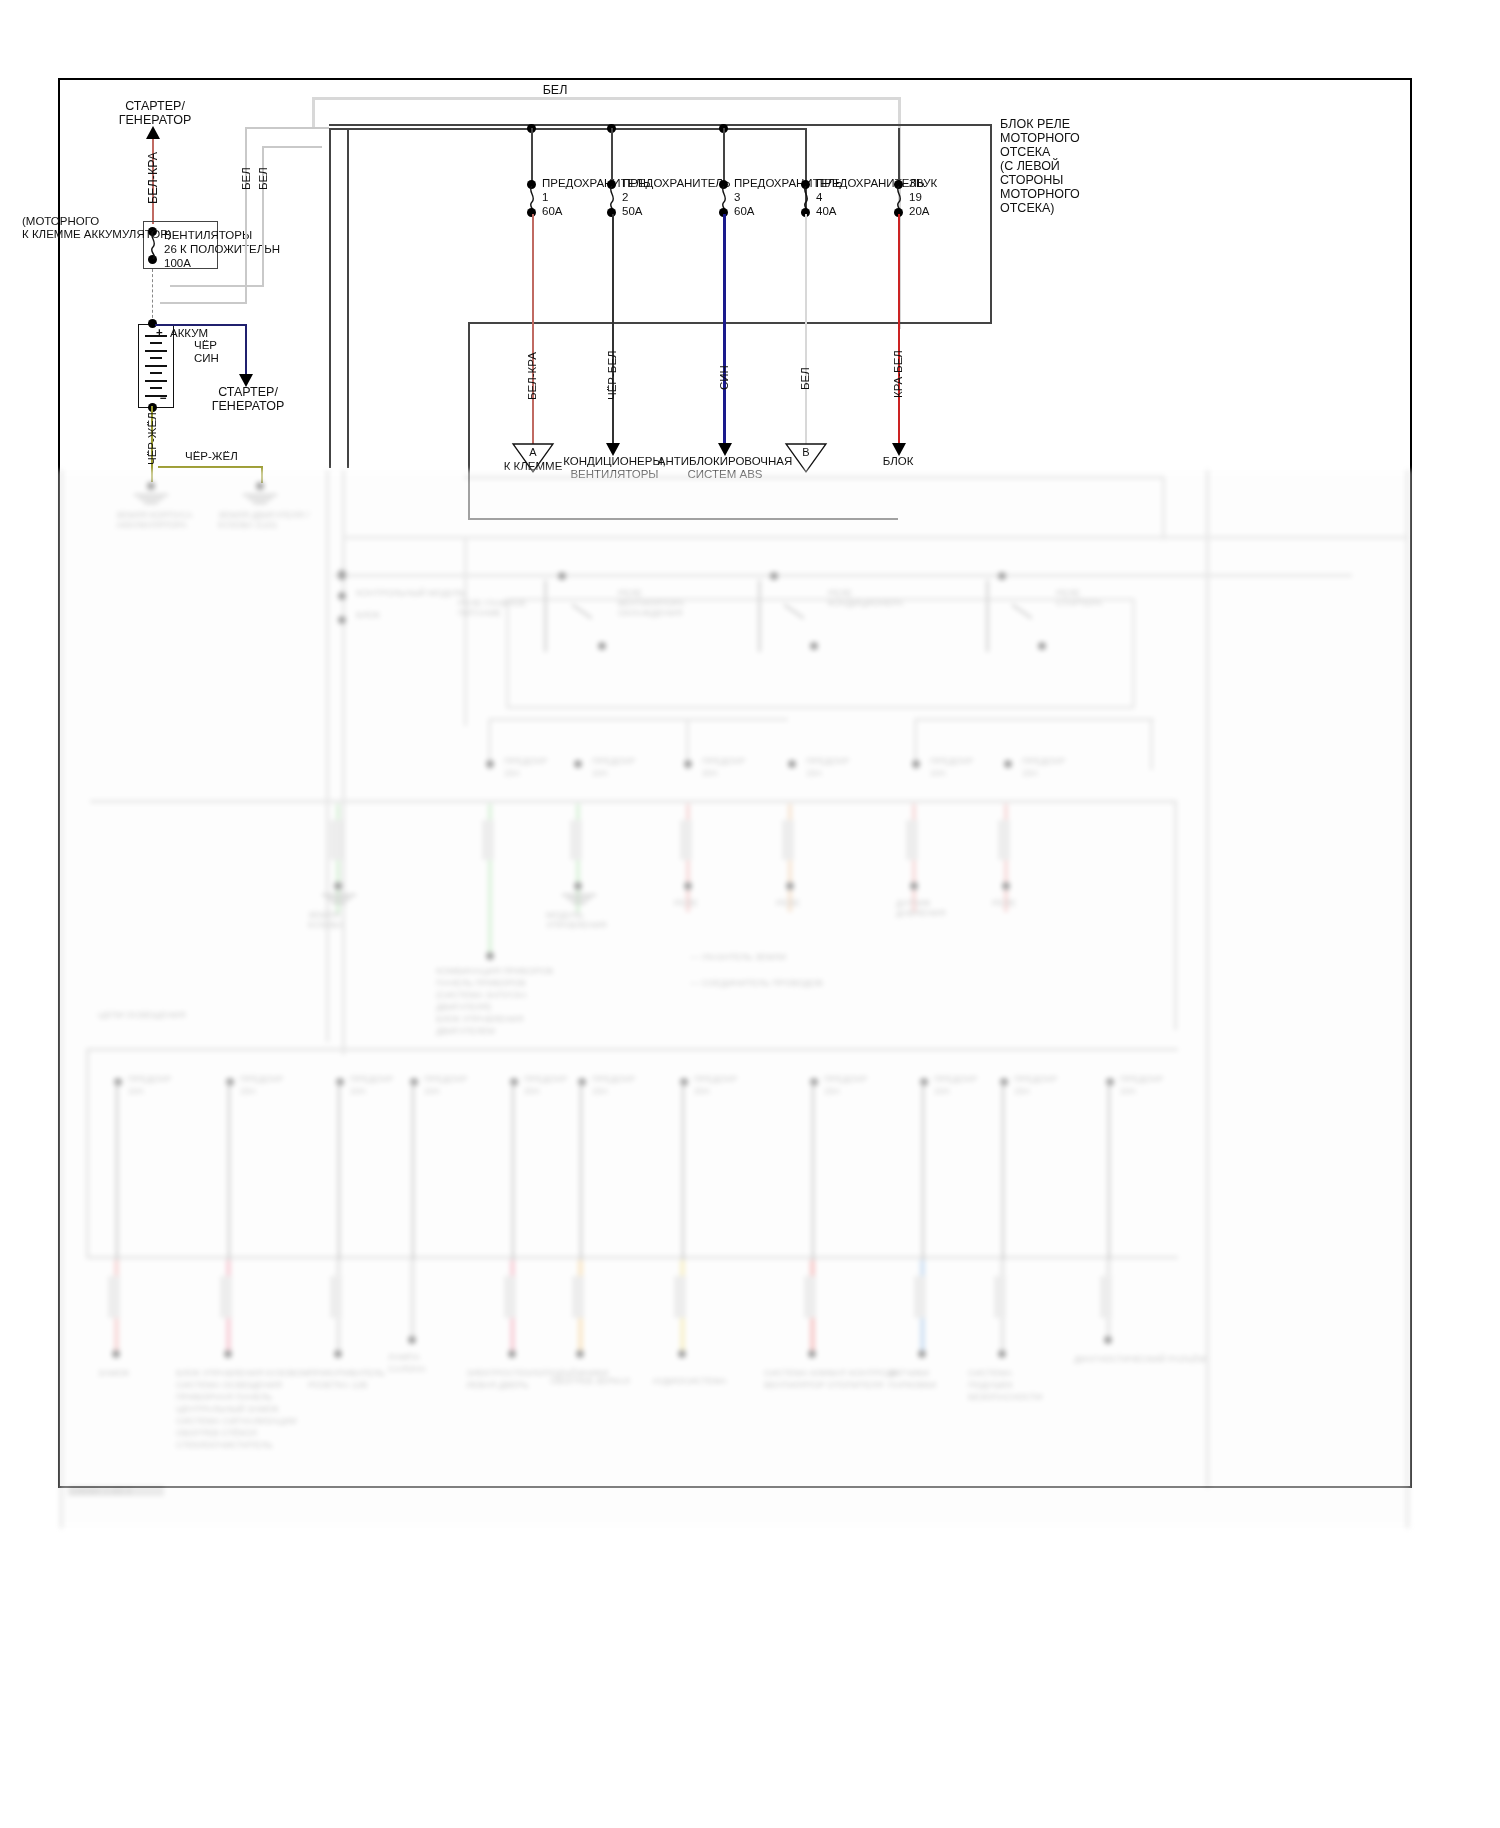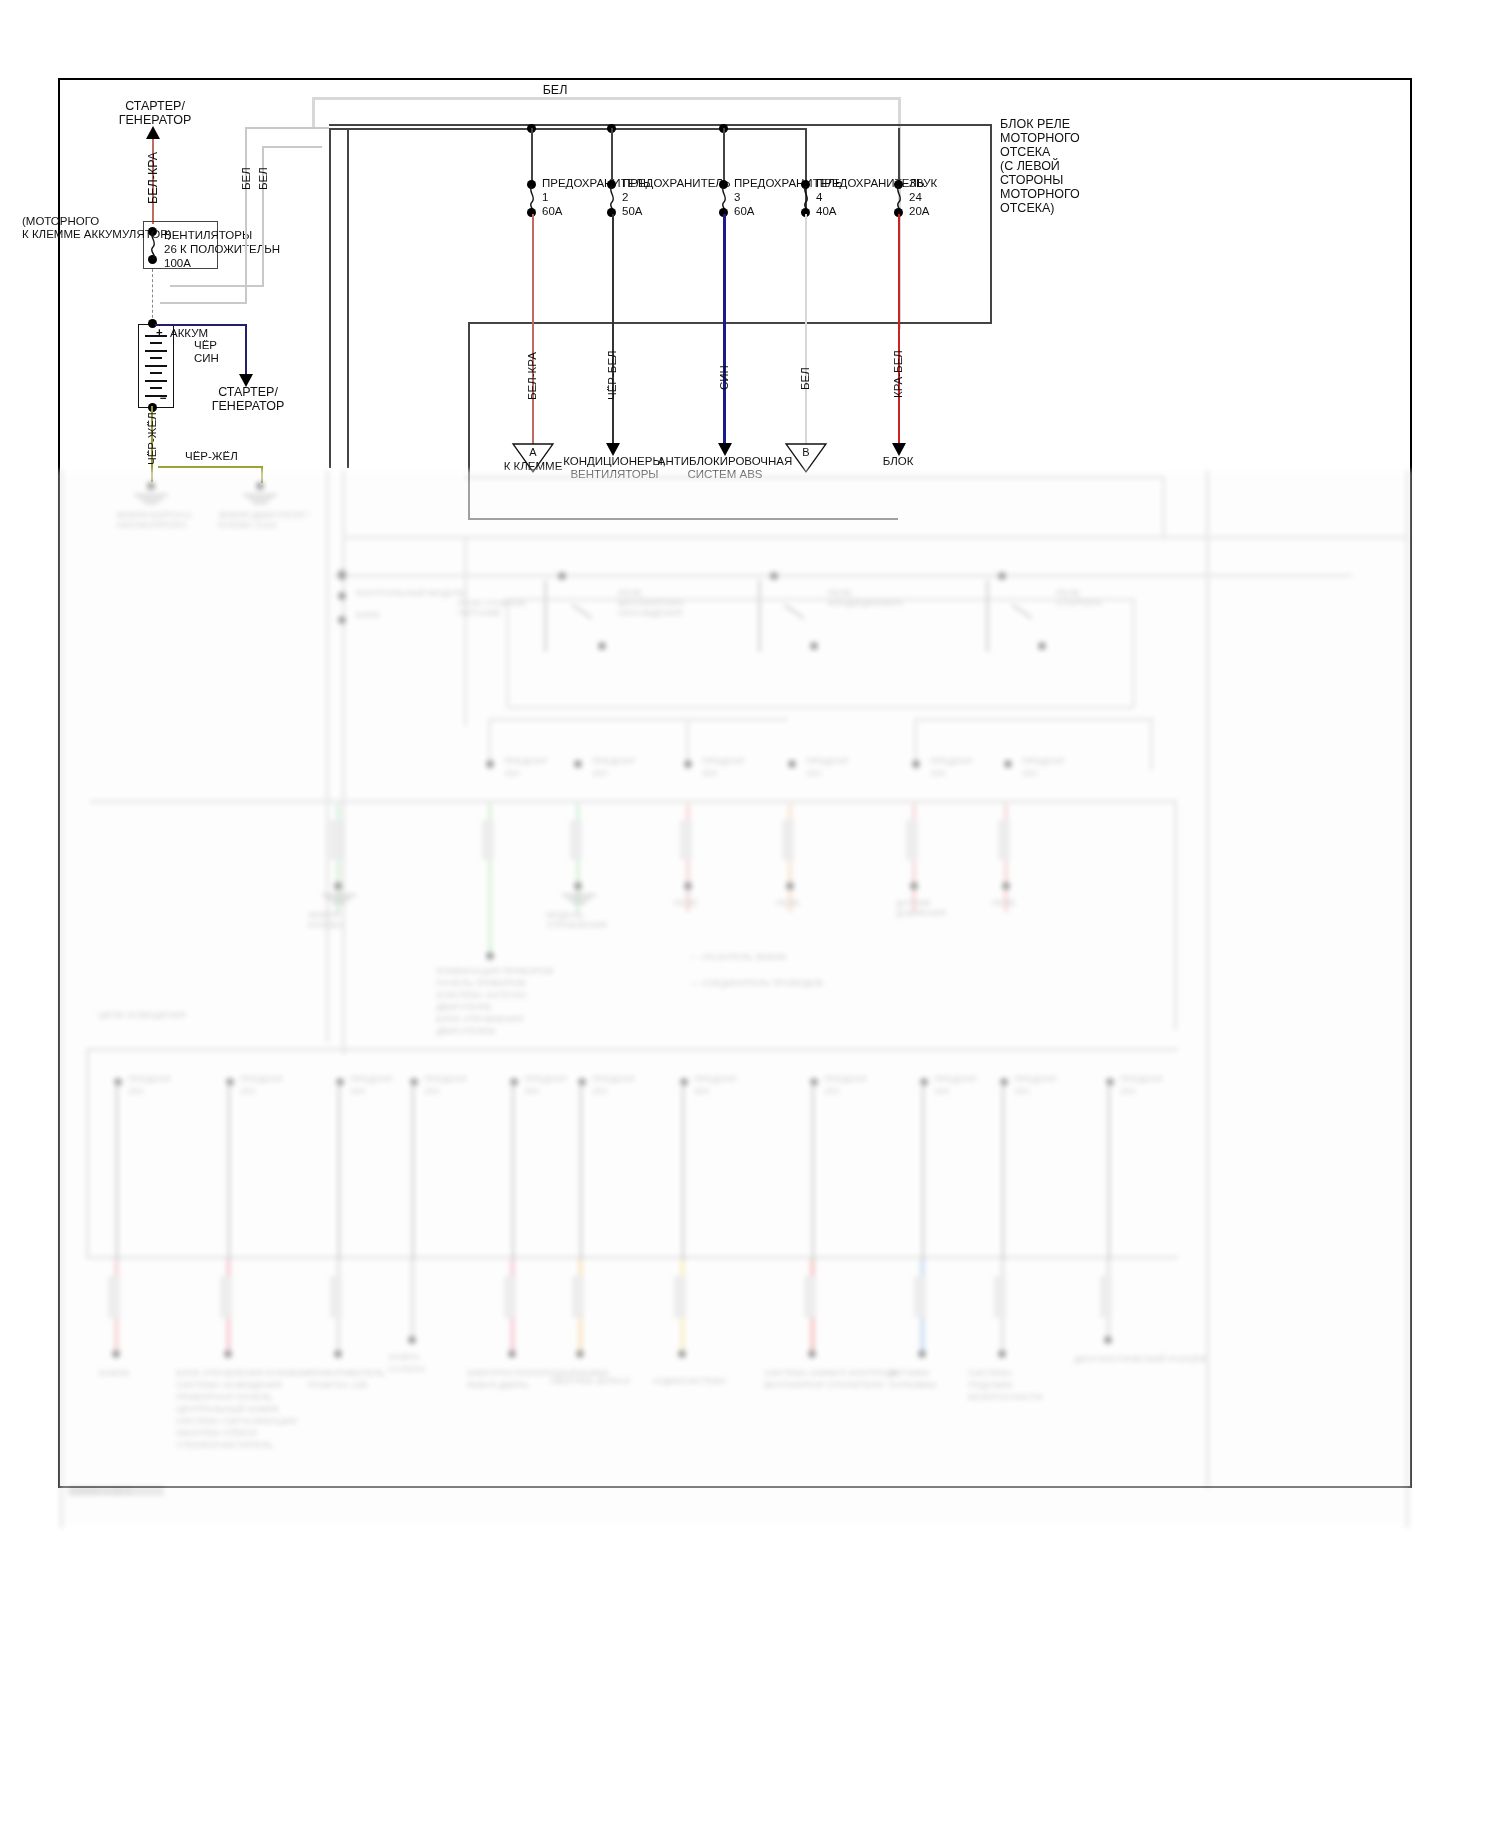--- a/index.html
+++ b/index.html
@@ -227,21 +227,21 @@
 
   <div class="ln vl thin" style="left:898px;top:128px;height:56px;"></div>
   <div class="dot" style="left:894px;top:180px;"></div>
   <div class="fuse" style="left:893px;top:186px;">
     <svg width="12" height="28" viewBox="0 0 12 28">
         <path d="M6 0 C1 5 11 11 6 16 C1 21 11 24 6 28" stroke="#111" stroke-width="1.4" fill="none"></path>
       </svg>
   </div>
   <div class="dot" style="left:894px;top:208px;"></div>
   <div class="txtS" style="left:909px;top:177px;">ЗВУК</div>
-  <div class="txtS" style="left:909px;top:191px;">24</div>
+  <div class="txtS" style="left:909px;top:191px;">19</div>
   <div class="txtS" style="left:909px;top:205px;">20A</div>
   <div class="ln vl" style="left:898px;top:214px;height:232px;width:2px;background:#cc2222;"></div>
   <div class="arrdn" style="left:892px;top:443px;"></div>
   <div class="txtS rot" style="left:892px;top:398px;">КРА-БЕЛ</div>
   <div class="txtS ctr" style="left:862px;top:455px;width:72px;">БЛОК</div>
 
   <div id="blurlayer">
 
     <div class="bl" style="left:0;top:0;width:1354px;height:1058px;background:#fdfdfd;"></div>
 

